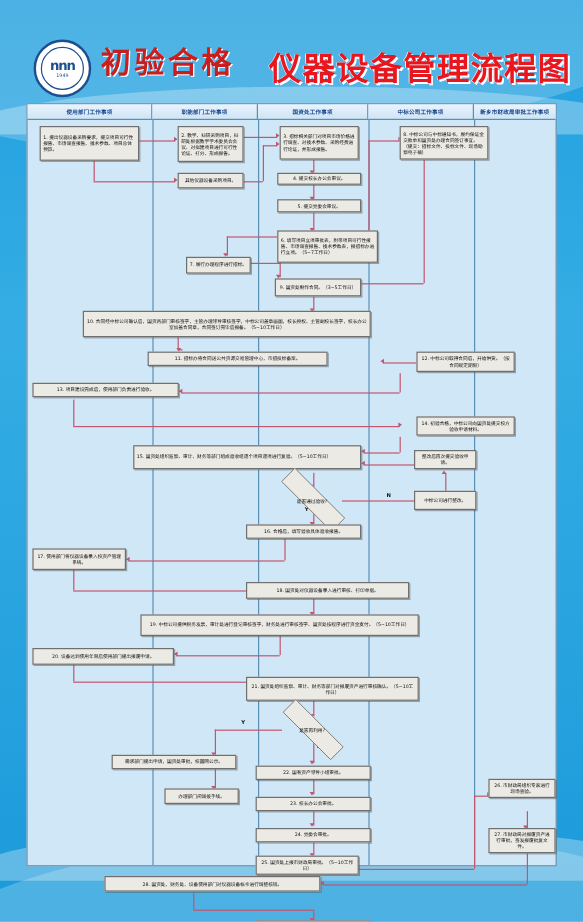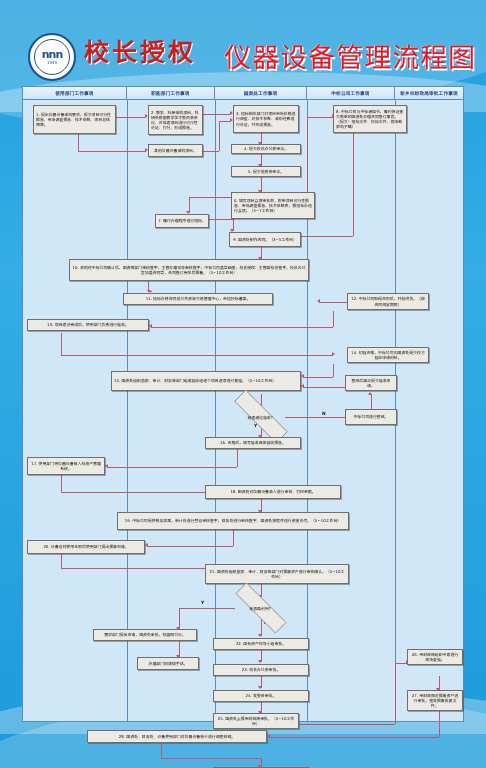--- a/index.html
+++ b/index.html
@@ -25,21 +25,21 @@
         display:flex;align-items:center;justify-content:center;}
   .logo-inner{width:34px;height:34px;border-radius:50%;border:1px solid #1d4f8f;
         display:flex;align-items:center;justify-content:center;flex-direction:column;}
   .logo-glyph{font-size:11px;color:#1d4f8f;font-weight:bold;letter-spacing:-1px;line-height:10px;}
   .logo-year{font-size:4px;color:#1d4f8f;line-height:5px;}
   .uni-cn{position:absolute;left:84px;top:32px;font-size:25px;font-weight:bold;color:#c81e1e;
         letter-spacing:3px;font-family:"DejaVu Serif","Liberation Serif",serif;
         text-shadow:1px 1px 0 #ffffff;}
   .uni-en{position:absolute;left:84px;top:62px;font-size:11px;font-weight:bold;color:#c81e1e;
         letter-spacing:.4px;font-family:"DejaVu Serif","Liberation Serif",serif;}
-  .poster-title{position:absolute;left:224px;top:36px;font-size:27px;font-weight:normal;color:#e8161f;
+  .poster-title{position:absolute;left:224px;top:36px;font-size:27px;font-weight:bold;color:#e8161f;
         letter-spacing:1px;text-shadow:1.5px 1.5px 0 #ffffff,-.5px -.5px 0 #ffffff;white-space:nowrap;}
 
   
   .board{position:absolute;left:22px;top:86px;width:442px;height:636px;
         background:#cfe7f7;border:1px solid #5a8fb5;box-sizing:border-box;}
   .colhead{position:absolute;top:0;left:0;width:100%;height:13px;display:flex;}
   .colhead .ch{flex:0 0 auto;border-right:1px solid #5a8fb5;border-bottom:1px solid #5a8fb5;
         box-sizing:border-box;background:linear-gradient(180deg,#eaf4fc,#cfe4f5);
         display:flex;align-items:center;justify-content:center;
         font-size:4.6px;color:#17458c;font-weight:bold;letter-spacing:.2px;white-space:nowrap;}
@@ -80,21 +80,21 @@
   <div class="bg-swoosh sw3"></div>
   <div class="bg-swoosh sw4"></div>
 
   <div class="header">
     <div class="logo">
       <div class="logo-inner">
         <div class="logo-glyph">nnn</div>
         <div class="logo-year">1949</div>
       </div>
     </div>
-    <div class="uni-cn">校长授权</div>
+    <div class="uni-cn">初验合格</div>
     <div class="poster-title">仪器设备管理流程图</div>
   </div>
 
   <div class="board">
 
     <div class="colhead">
       <div class="ch" style="width:104px">使用部门工作事项</div>
       <div class="ch" style="width:88px">职能部门工作事项</div>
       <div class="ch" style="width:92px">国资处工作事项</div>
       <div class="ch" style="width:88px">中标公司工作事项</div>

